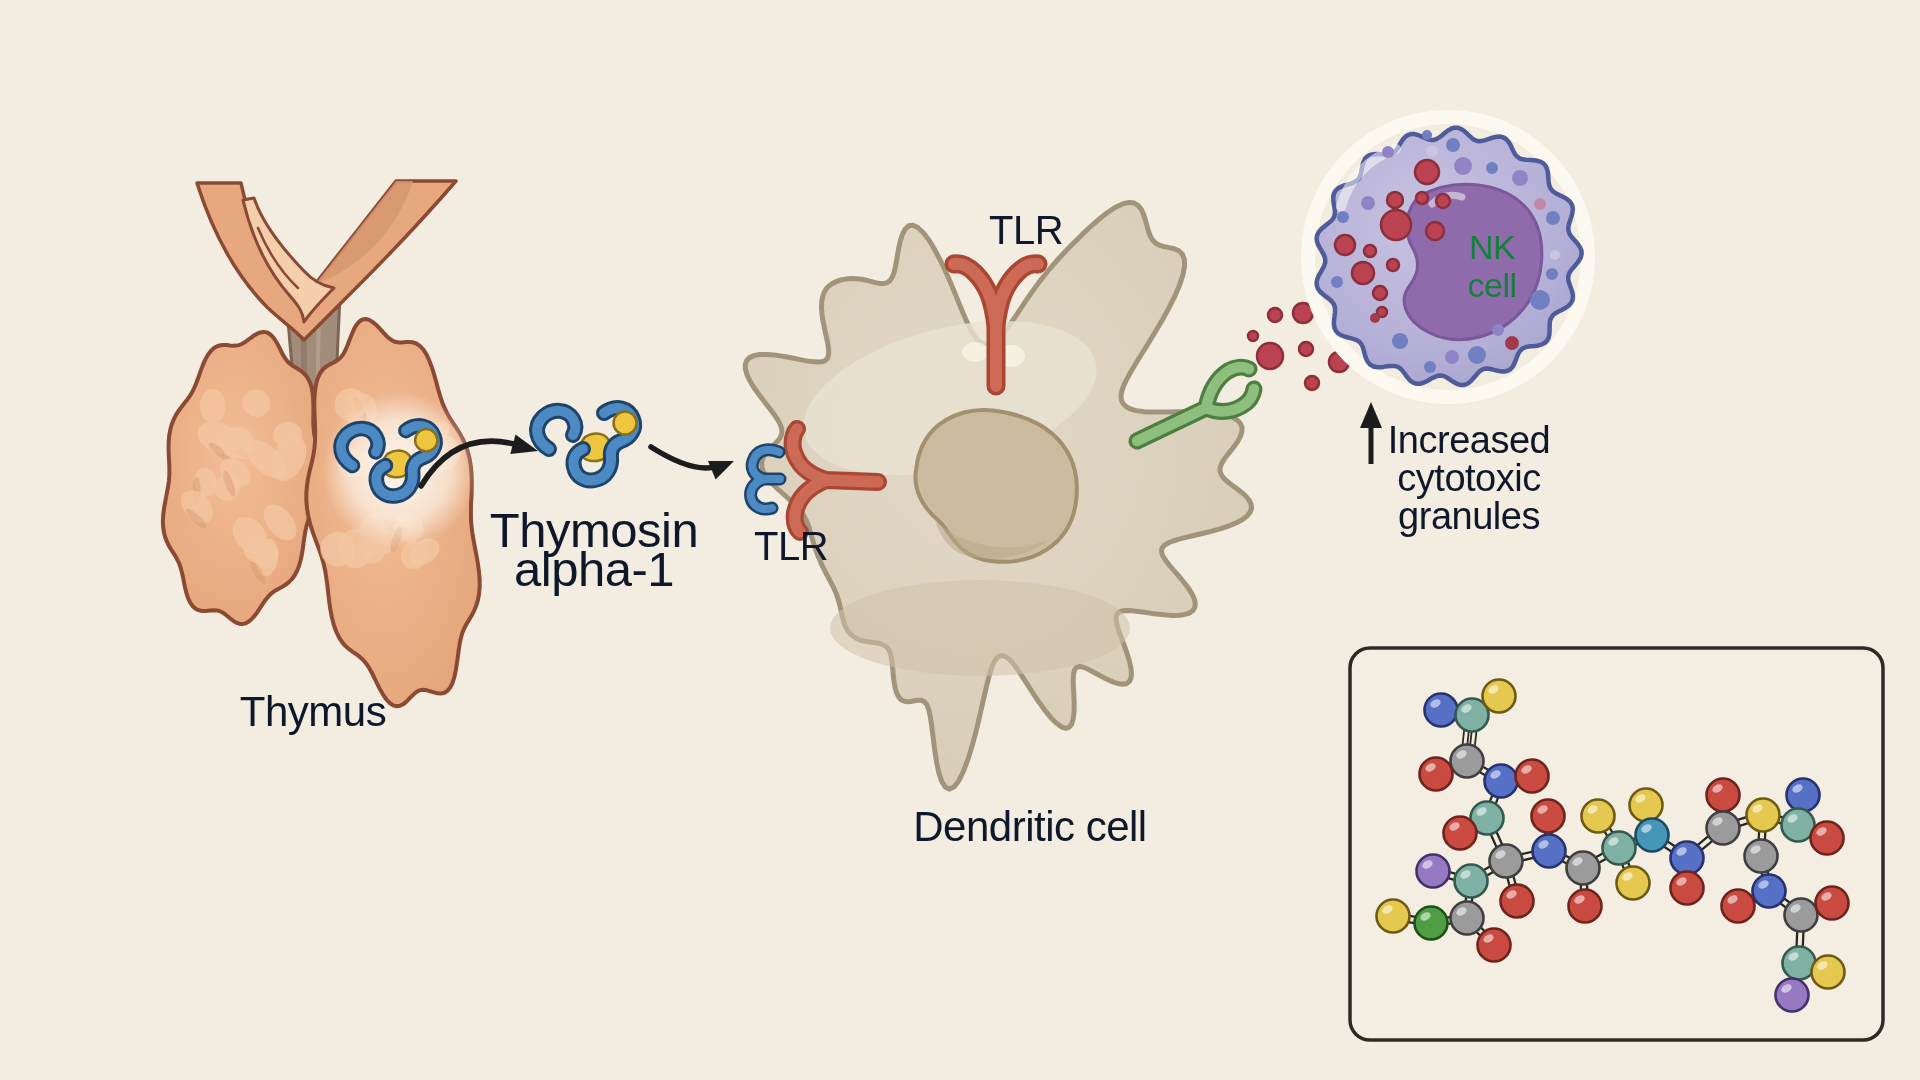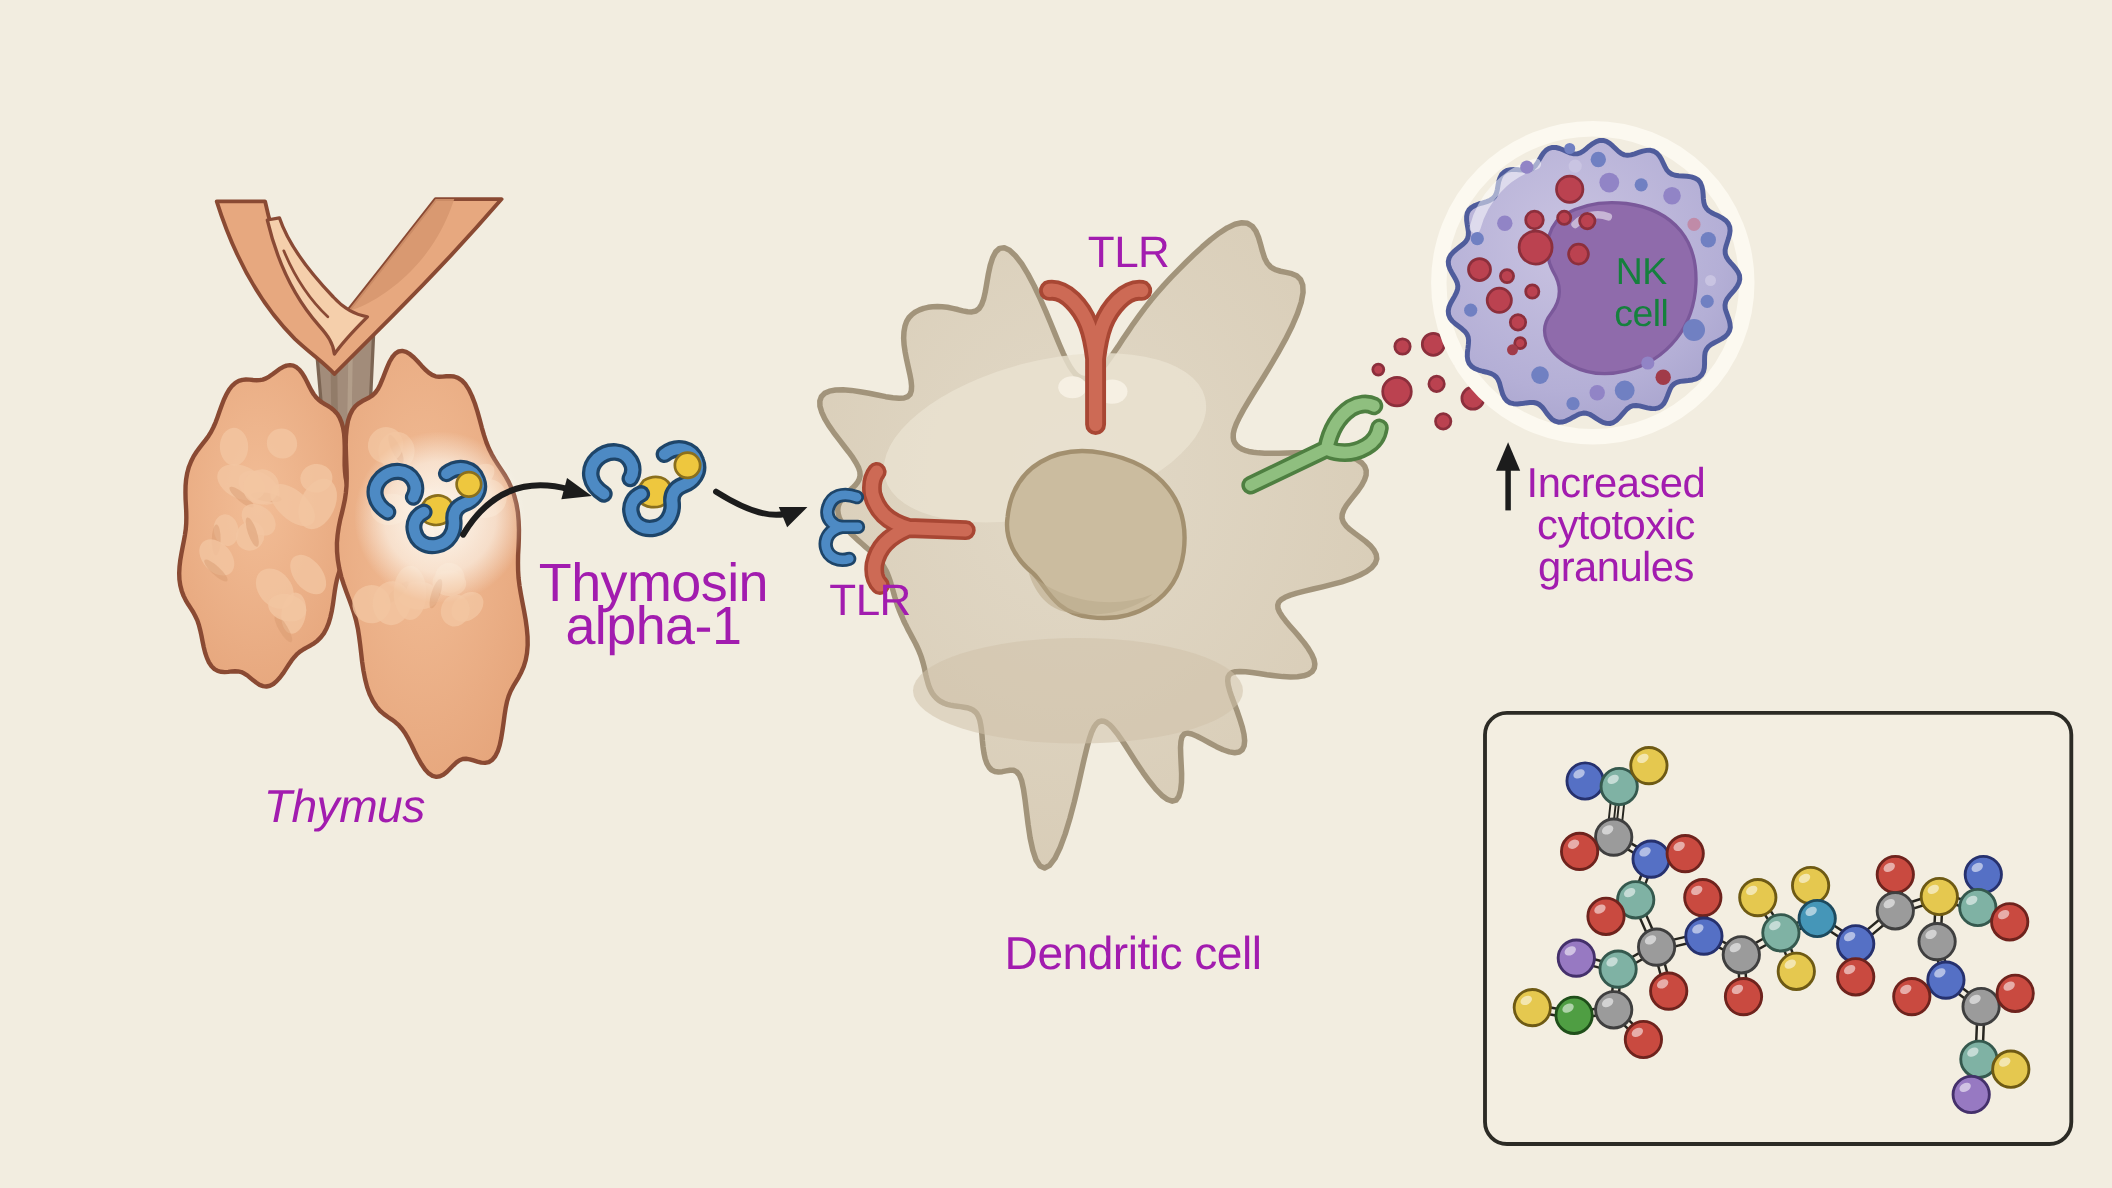--- a/index.html
+++ b/index.html
@@ -1,25 +1,25 @@
 <!DOCTYPE html>
 <html><head>
 <meta charset="utf-8">
 <style>
   html,body{margin:0;padding:0;width:1920px;height:1080px;overflow:hidden;
     font-family:"Liberation Sans", sans-serif;}
   body{background:#f2ede0;position:relative;}
   #scene{position:absolute;left:0;top:0;}
-  .lbl{position:absolute;color:#a21caf;white-space:pre-line;text-align:center;
+  .lbl{position:absolute;color:#0f172a;white-space:pre-line;text-align:center;
     transform:translateX(-50%);letter-spacing:-0.5px;line-height:1.0;}
-  .lbl-thymus{left:313px;top:712px;font-size:42px;font-style:italic;}
+  .lbl-thymus{left:313px;top:691px;font-size:42px;}
   .lbl-thymosin{left:594px;top:511px;font-size:49px;line-height:39px;}
   .lbl-tlr-left{left:791px;top:526px;font-size:40px;}
   .lbl-tlr-top{left:1026px;top:210px;font-size:40px;}
-  .lbl-dendritic{left:1030px;top:806px;font-size:42px;margin-top:40px;}
+  .lbl-dendritic{left:1030px;top:806px;font-size:42px;}
   .lbl-nk{left:1492px;top:228px;font-size:34px;line-height:38px;color:#15803d;}
   .lbl-increased{left:1469px;top:421px;font-size:38px;line-height:38px;}
 </style>
 </head>
 <body>
 
 <svg id="scene" width="1920" height="1080" viewBox="0 0 1920 1080">
   <defs>
     <radialGradient id="glowGrad">
       <stop offset="0%" stop-color="#fdfbf4" stop-opacity="0.95"></stop>

